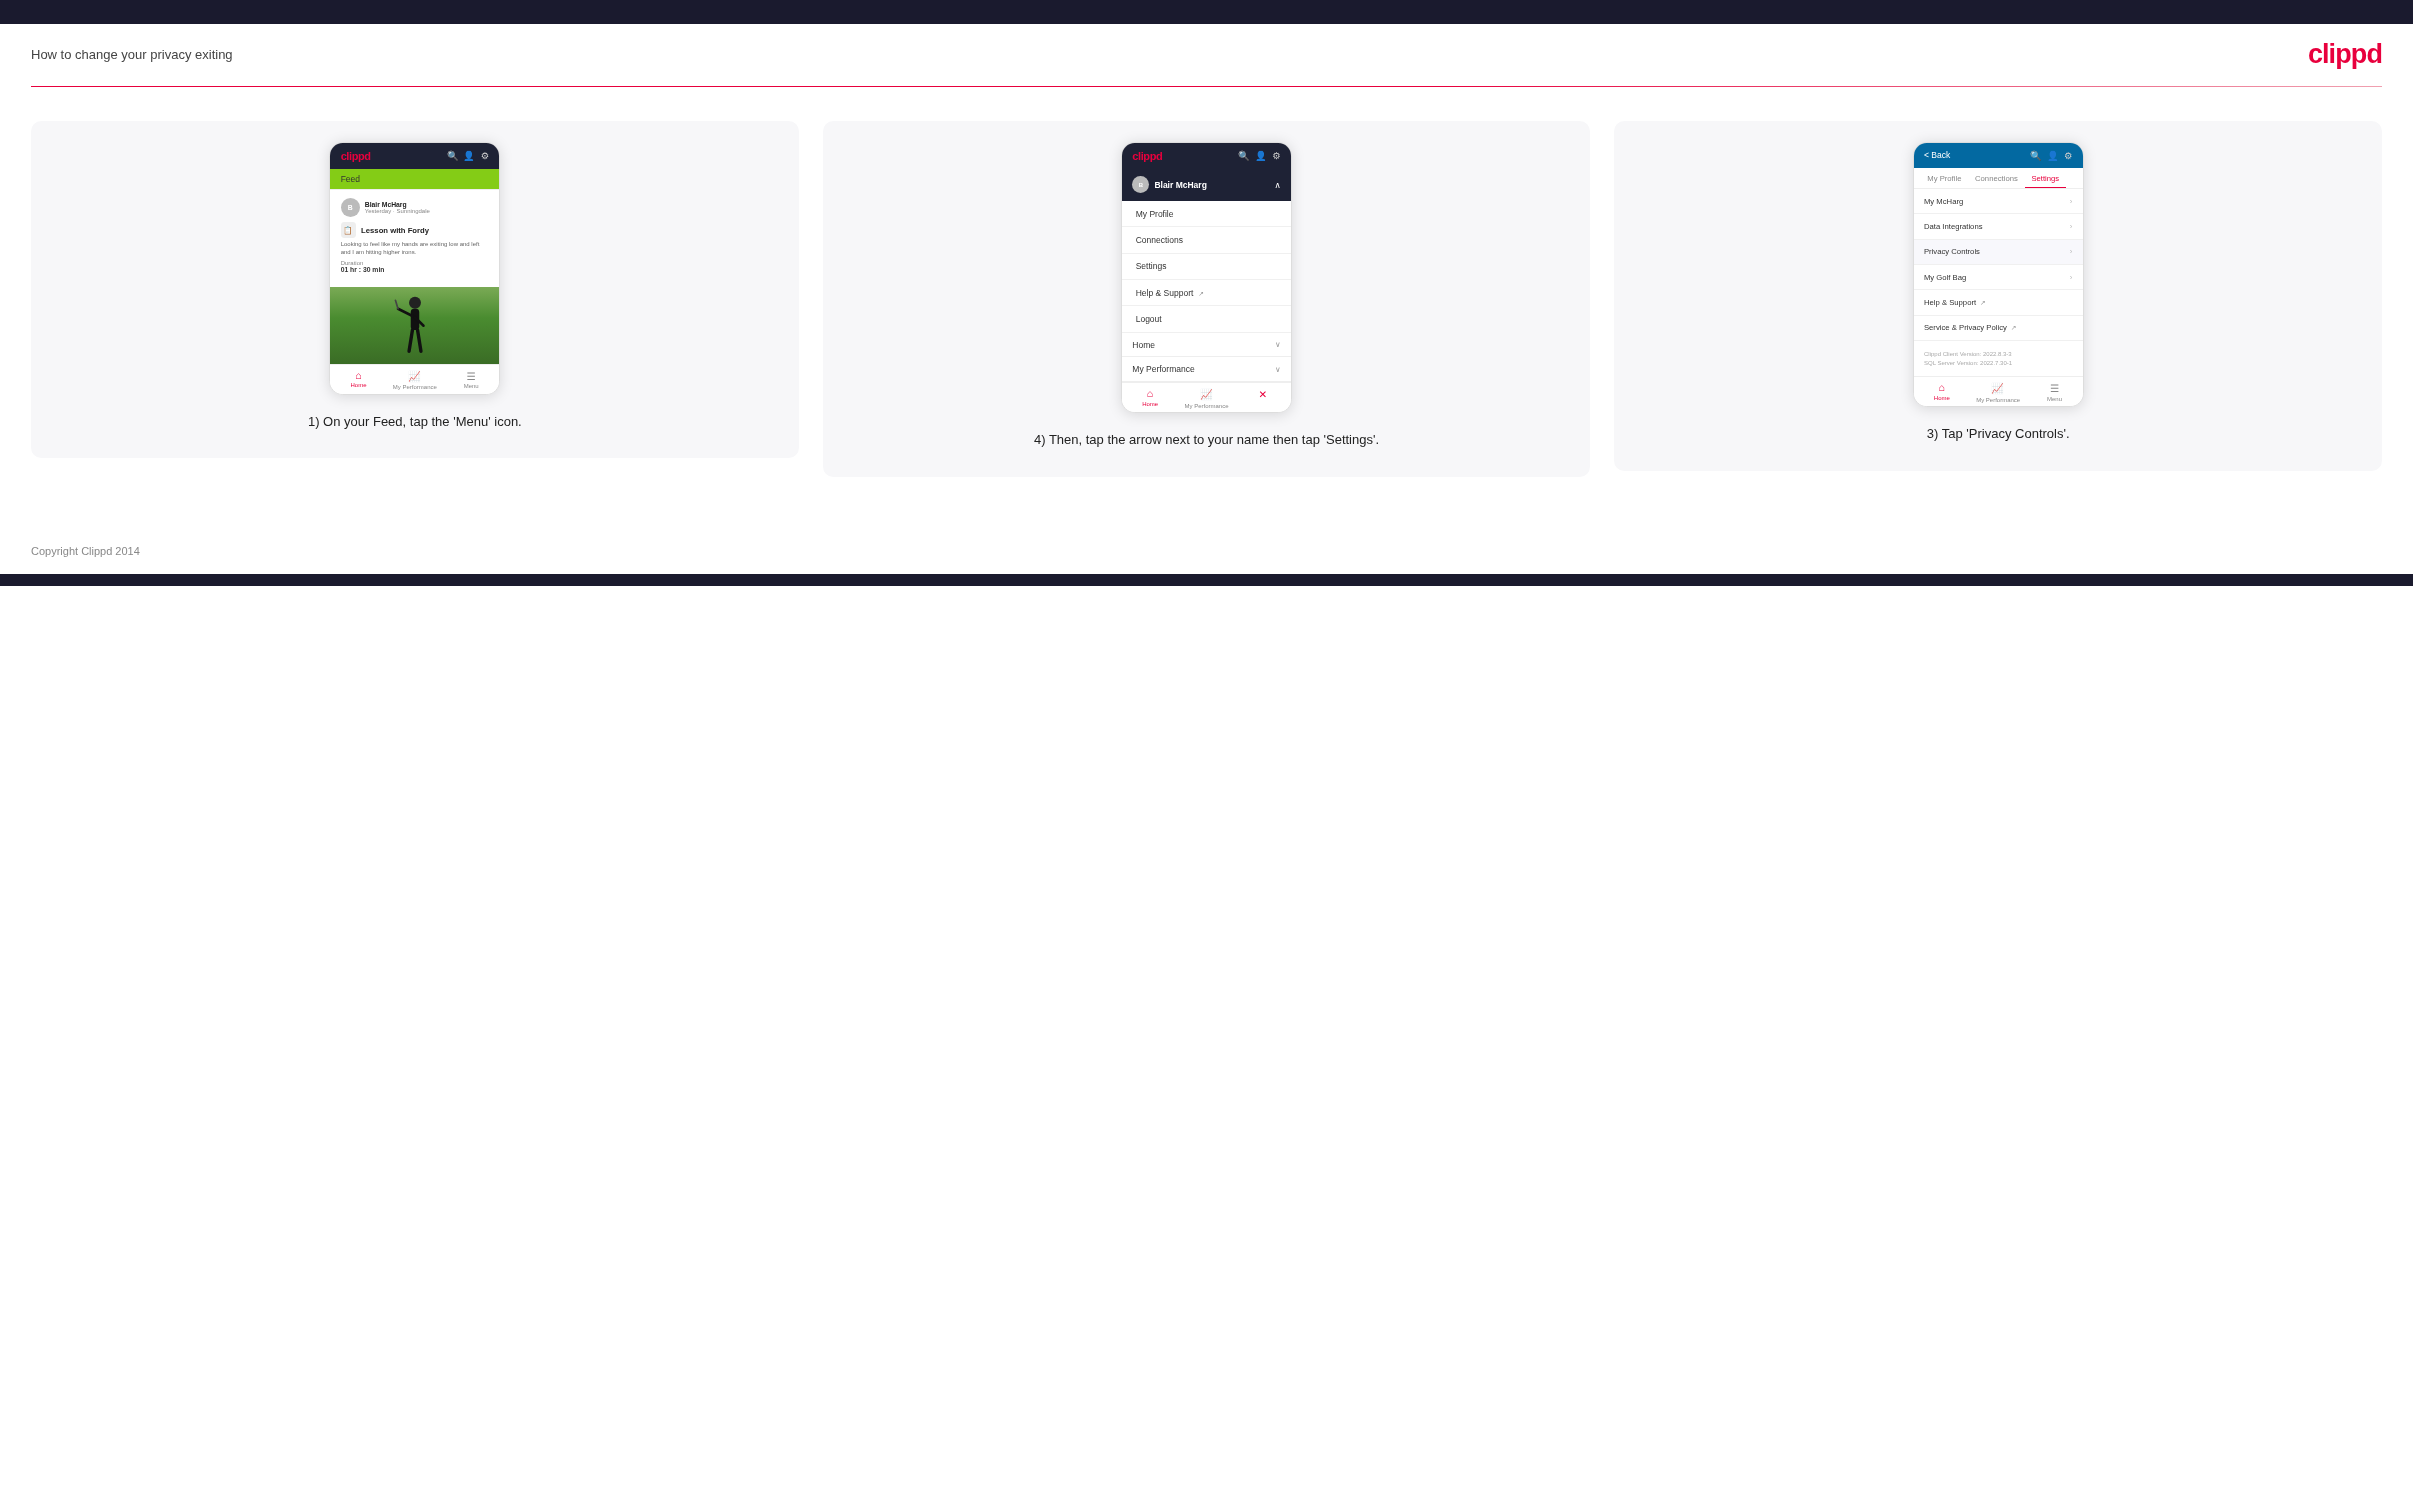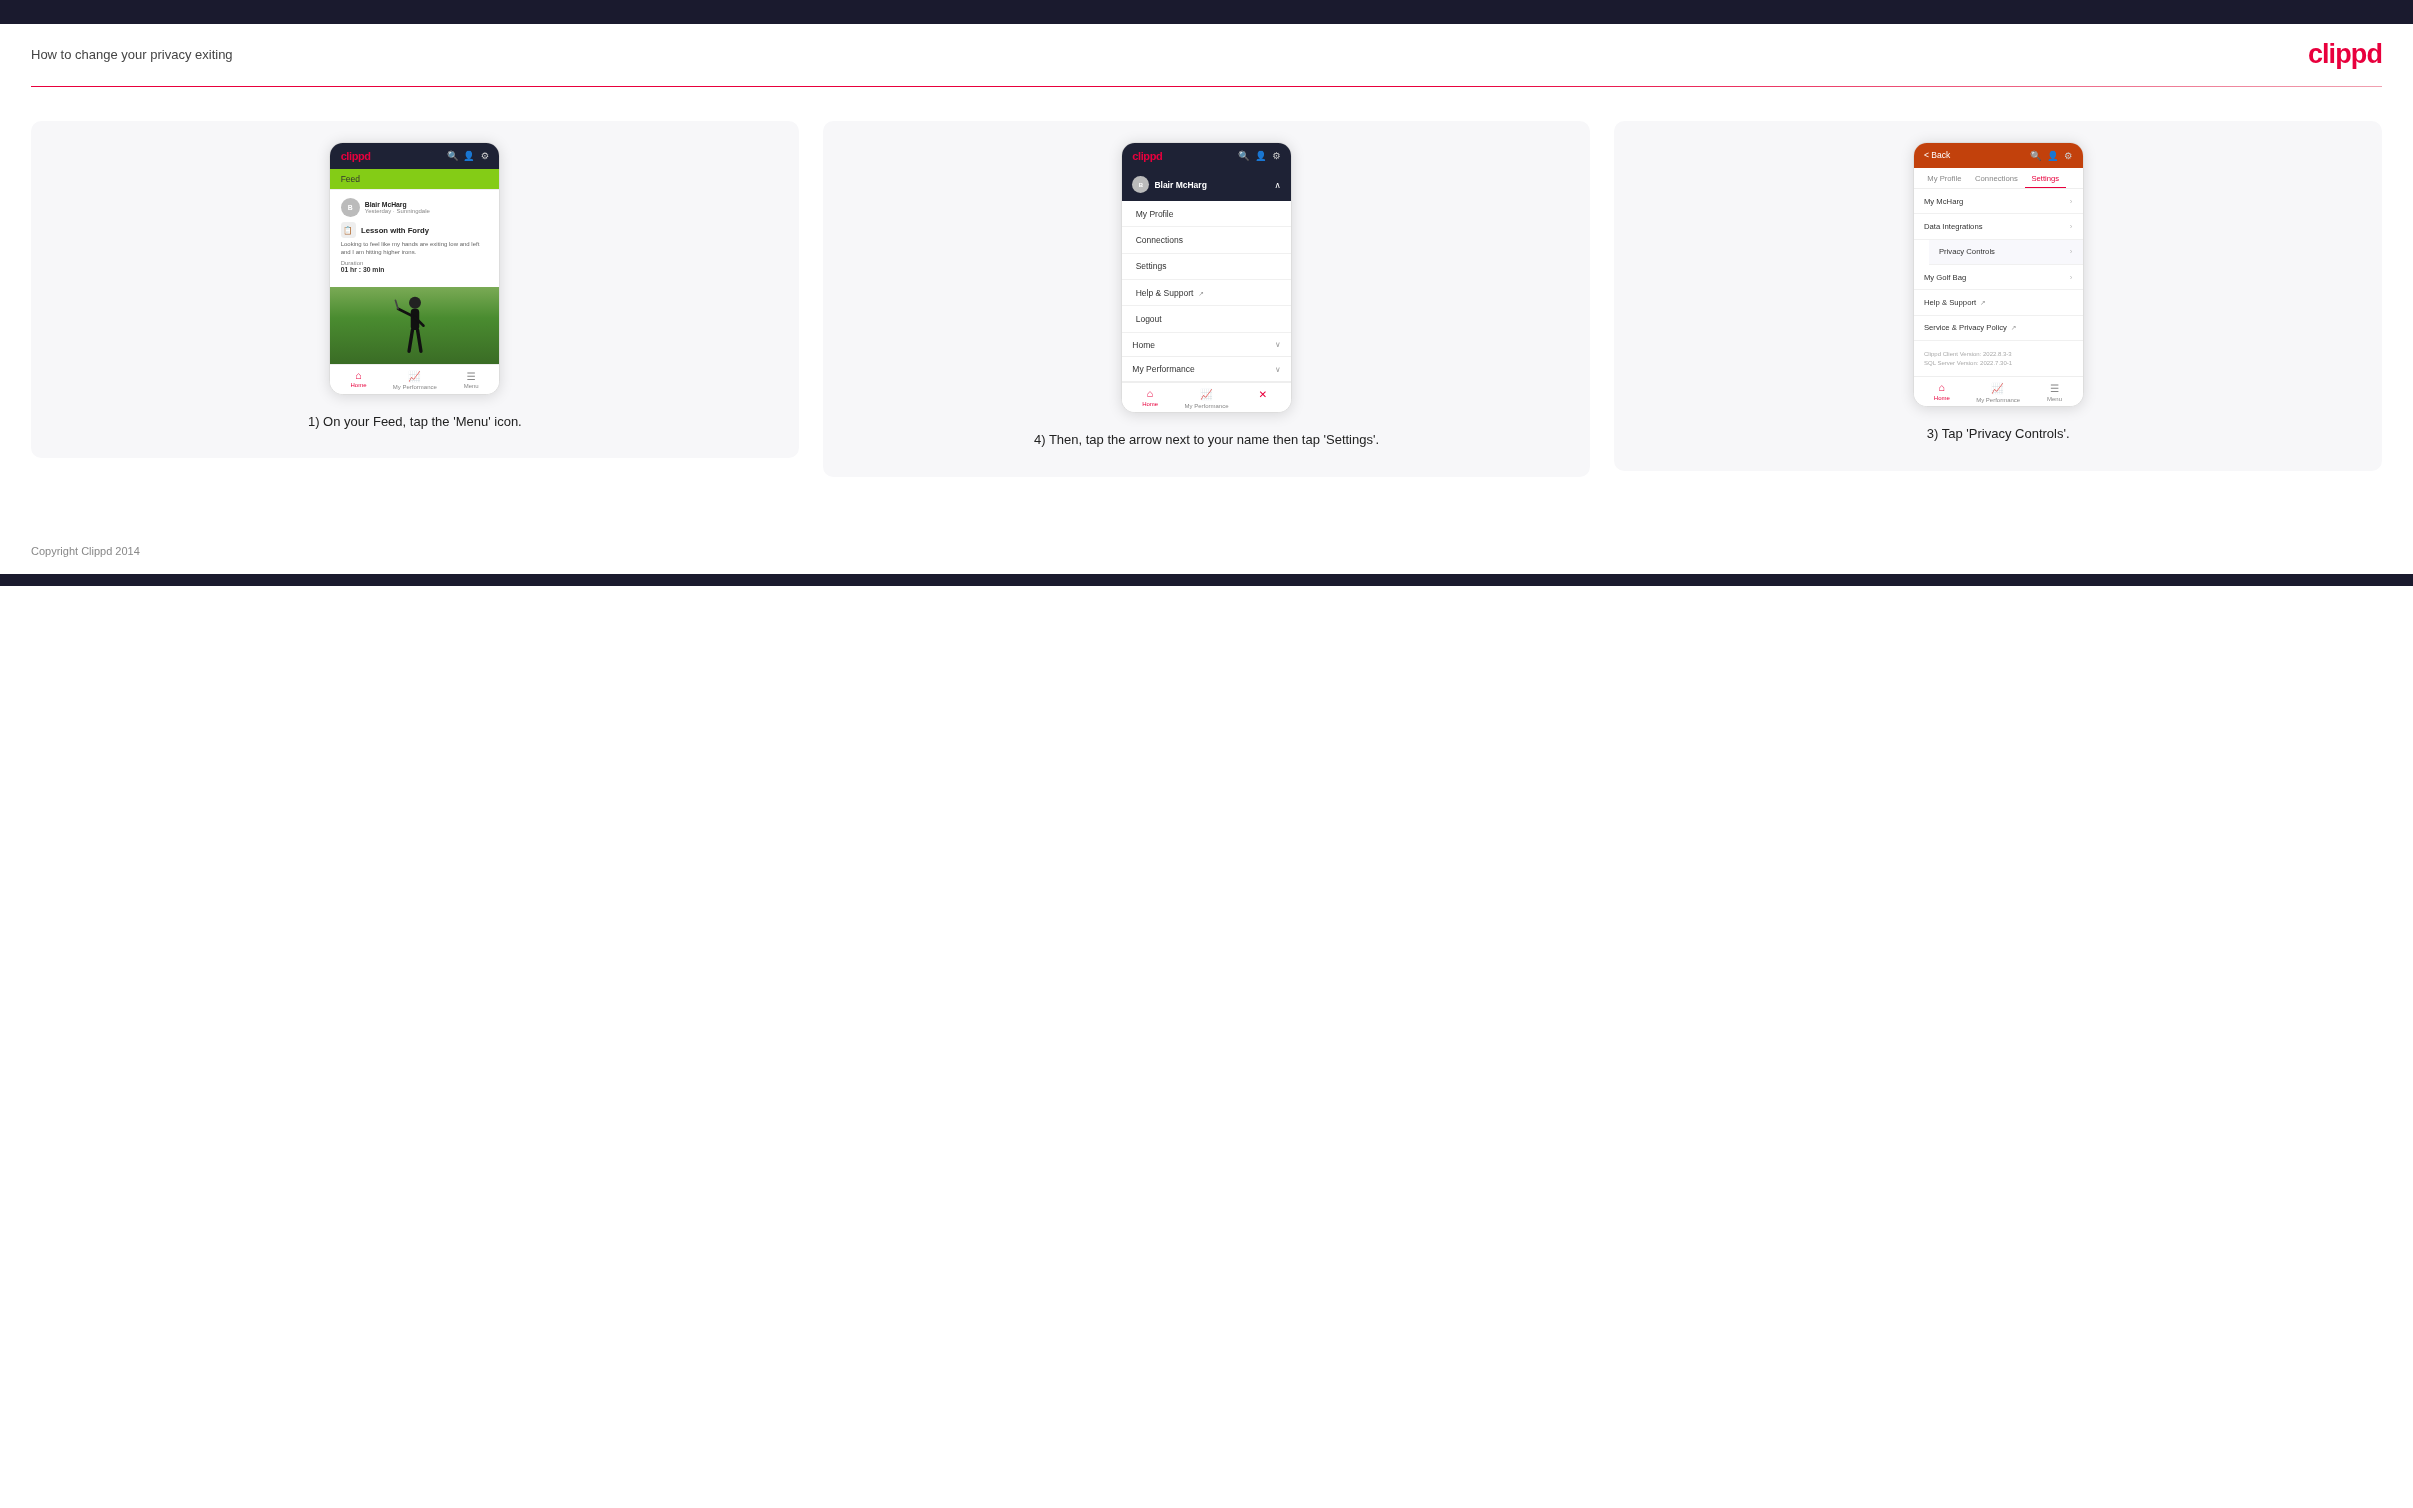--- a/index.html
+++ b/index.html
@@ -247,21 +247,21 @@
       justify-content: space-between;
       font-size: 8.5px;
       color: #333;
       font-weight: 500;
       border-bottom: 0.9px solid #eee;
     }
     .menu-chevron { font-size: 7.7px; color: #999; }
 
     
     .settings-back-bar {
-      background: #c2410c;
+      background: #0369a1;
       padding: 6.8px 10.3px;
       display: flex;
       align-items: center;
       justify-content: space-between;
       text-align: center;
     }
     .settings-back-btn {
       color: #fff;
       font-size: 8.5px;
       display: flex;
@@ -289,21 +289,20 @@
       align-items: center;
       justify-content: space-between;
       padding: 7.7px 10.3px;
       border-bottom: 0.9px solid #f0f0f0;
       font-size: 7.7px;
       color: #333;
       background: #fff;
     }
     .settings-list-item.highlighted {
       background: #f8f8fc;
-      margin-left: 15px;
     }
     .settings-chevron { color: #bbb; font-size: 7.7px; }
     .settings-ext { color: #999; font-size: 6.8px; margin-left: 1.7px; }
     .settings-version-info {
       padding: 8.5px 10.3px;
       font-size: 6px;
       color: #aaa;
       line-height: 1.5;
     }
 

